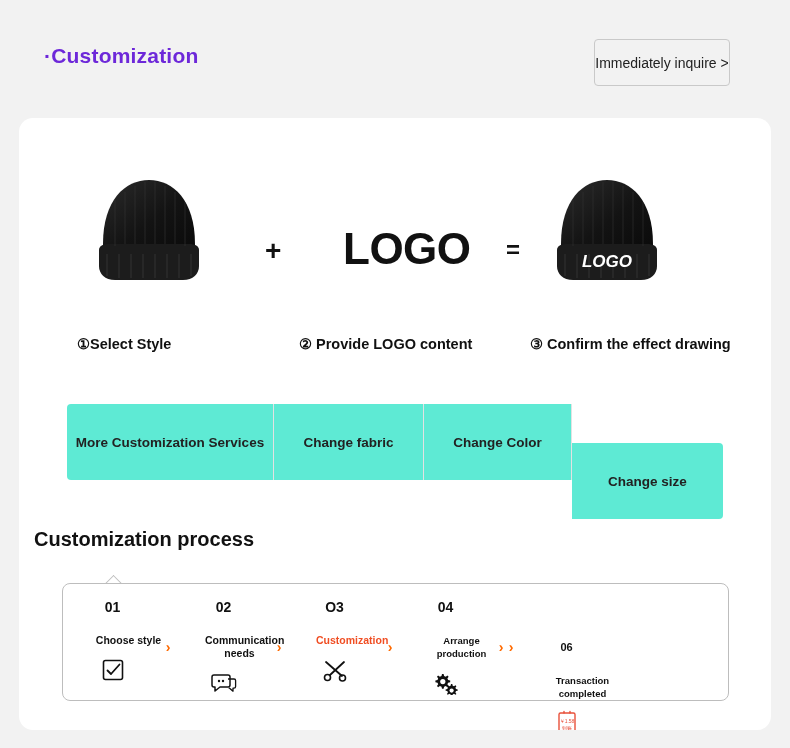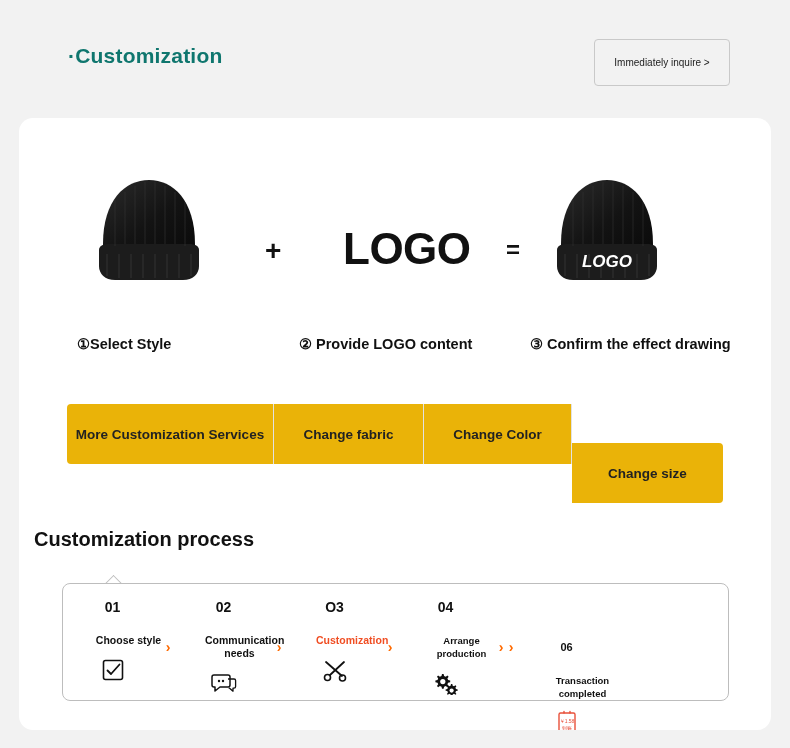--- a/index.html
+++ b/index.html
@@ -24,40 +24,40 @@
   
   .header {
     position: absolute;
     left: 0;
     top: 0;
     width: 790px;
     height: 118px;
   }
   .header-title {
     position: absolute;
-    left: 68px;
+    left: 44px;
     top: 44px;
     font-size: 21px;
     font-weight: bold;
     letter-spacing: 0.2px;
-    color: #0f766e;
+    color: #6d28d9;
   }
   .inquire-btn {
     position: absolute;
     left: 594px;
     top: 39px;
     width: 136px;
     height: 47px;
     border: 1px solid #c9c9c9;
     border-radius: 4px;
     background: #f2f2f2;
     display: flex;
     align-items: center;
     justify-content: center;
-    font-size: 10px;
+    font-size: 14px;
     color: #222;
     cursor: pointer;
     box-sizing: border-box;
   }
 
   
   .card {
     position: absolute;
     left: 19px;
     top: 118px;
@@ -127,28 +127,28 @@
   
   .services {
     position: absolute;
     left: 48px;
     top: 286px;
     width: 656px;
     height: 60px;
     display: flex;
   }
   .svc {
-    height: 60px;
+    height: 76px;
     display: flex;
     align-items: center;
     justify-content: center;
     font-size: 13.5px;
     font-weight: bold;
     color: #222;
-    background: #eab308;
+    background: #5eead4;
     border-right: 1px solid #e2e2e2;
     cursor: pointer;
     box-sizing: border-box;
   }
   .svc:last-child { border-right: none; margin-top: 39px; }
   .svc-0 { width: 207px; border-top-left-radius: 4px; border-bottom-left-radius: 4px; }
   .svc-1 { width: 150px; }
   .svc-2 { width: 148px; }
   .svc-3 { width: 151px; border-top-right-radius: 4px; border-bottom-right-radius: 4px; }
 

